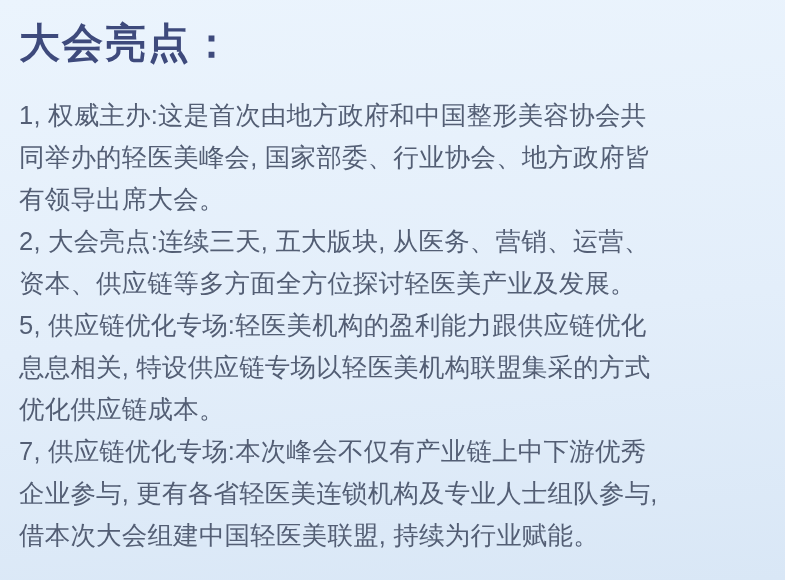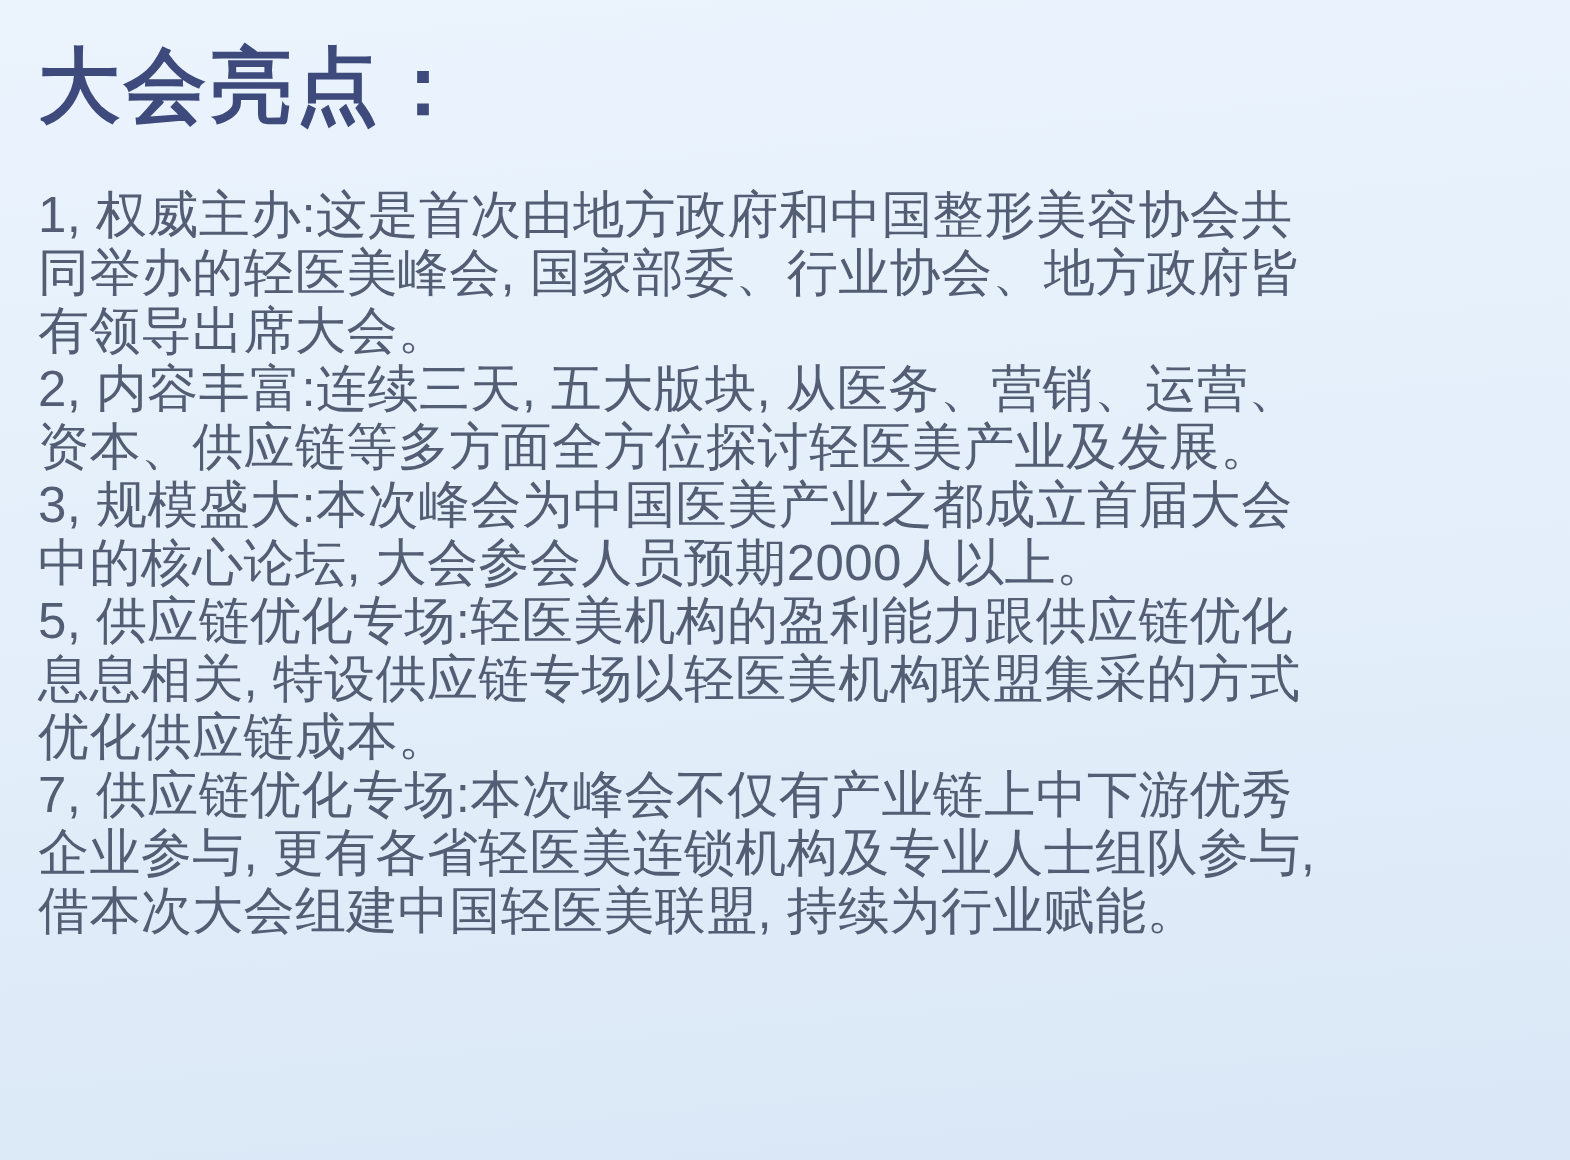--- a/index.html
+++ b/index.html
@@ -23,33 +23,32 @@
     margin: 4px 0 28px 0;
     font-size: 41px;
     line-height: 46px;
     font-weight: 700;
     letter-spacing: 2px;
     color: var(--title-color, #3e4a7c);
   }
   .highlights-list p {
     margin: 0;
     font-size: 25.5px;
-    line-height: 29px;
+    line-height: 42px;
     font-weight: 400;
     letter-spacing: 0.2px;
     color: var(--body-color, #535e74);
     text-align: left;
   }
 </style>
 </head>
 <body>
 
 <div class="page">
   <h1 class="page-title">大会亮点：</h1>
 
   <div class="highlights-list">
     <p>1, 权威主办:这是首次由地方政府和中国整形美容协会共同举办的轻医美峰会, 国家部委、行业协会、地方政府皆有领导出席大会。</p>
-    <p>2, 内容丰富:连续三天, 五大版块, 从医务、营销、运营、资本、供应链等多方面全方位探讨轻医美产业及发展。</p>
-    <p>3, 规模盛大:本次峰会为中国医美产业之都成立首届大会中的核心论坛, 大会参会人员预期2000人以上。</p>
+    <p>2, 大会亮点:连续三天, 五大版块, 从医务、营销、运营、资本、供应链等多方面全方位探讨轻医美产业及发展。</p>
     <p>5, 供应链优化专场:轻医美机构的盈利能力跟供应链优化息息相关, 特设供应链专场以轻医美机构联盟集采的方式优化供应链成本。</p>
     <p>7, 供应链优化专场:本次峰会不仅有产业链上中下游优秀企业参与, 更有各省轻医美连锁机构及专业人士组队参与, 借本次大会组建中国轻医美联盟, 持续为行业赋能。</p>
   </div>
 </div>
 
 </body></html>

